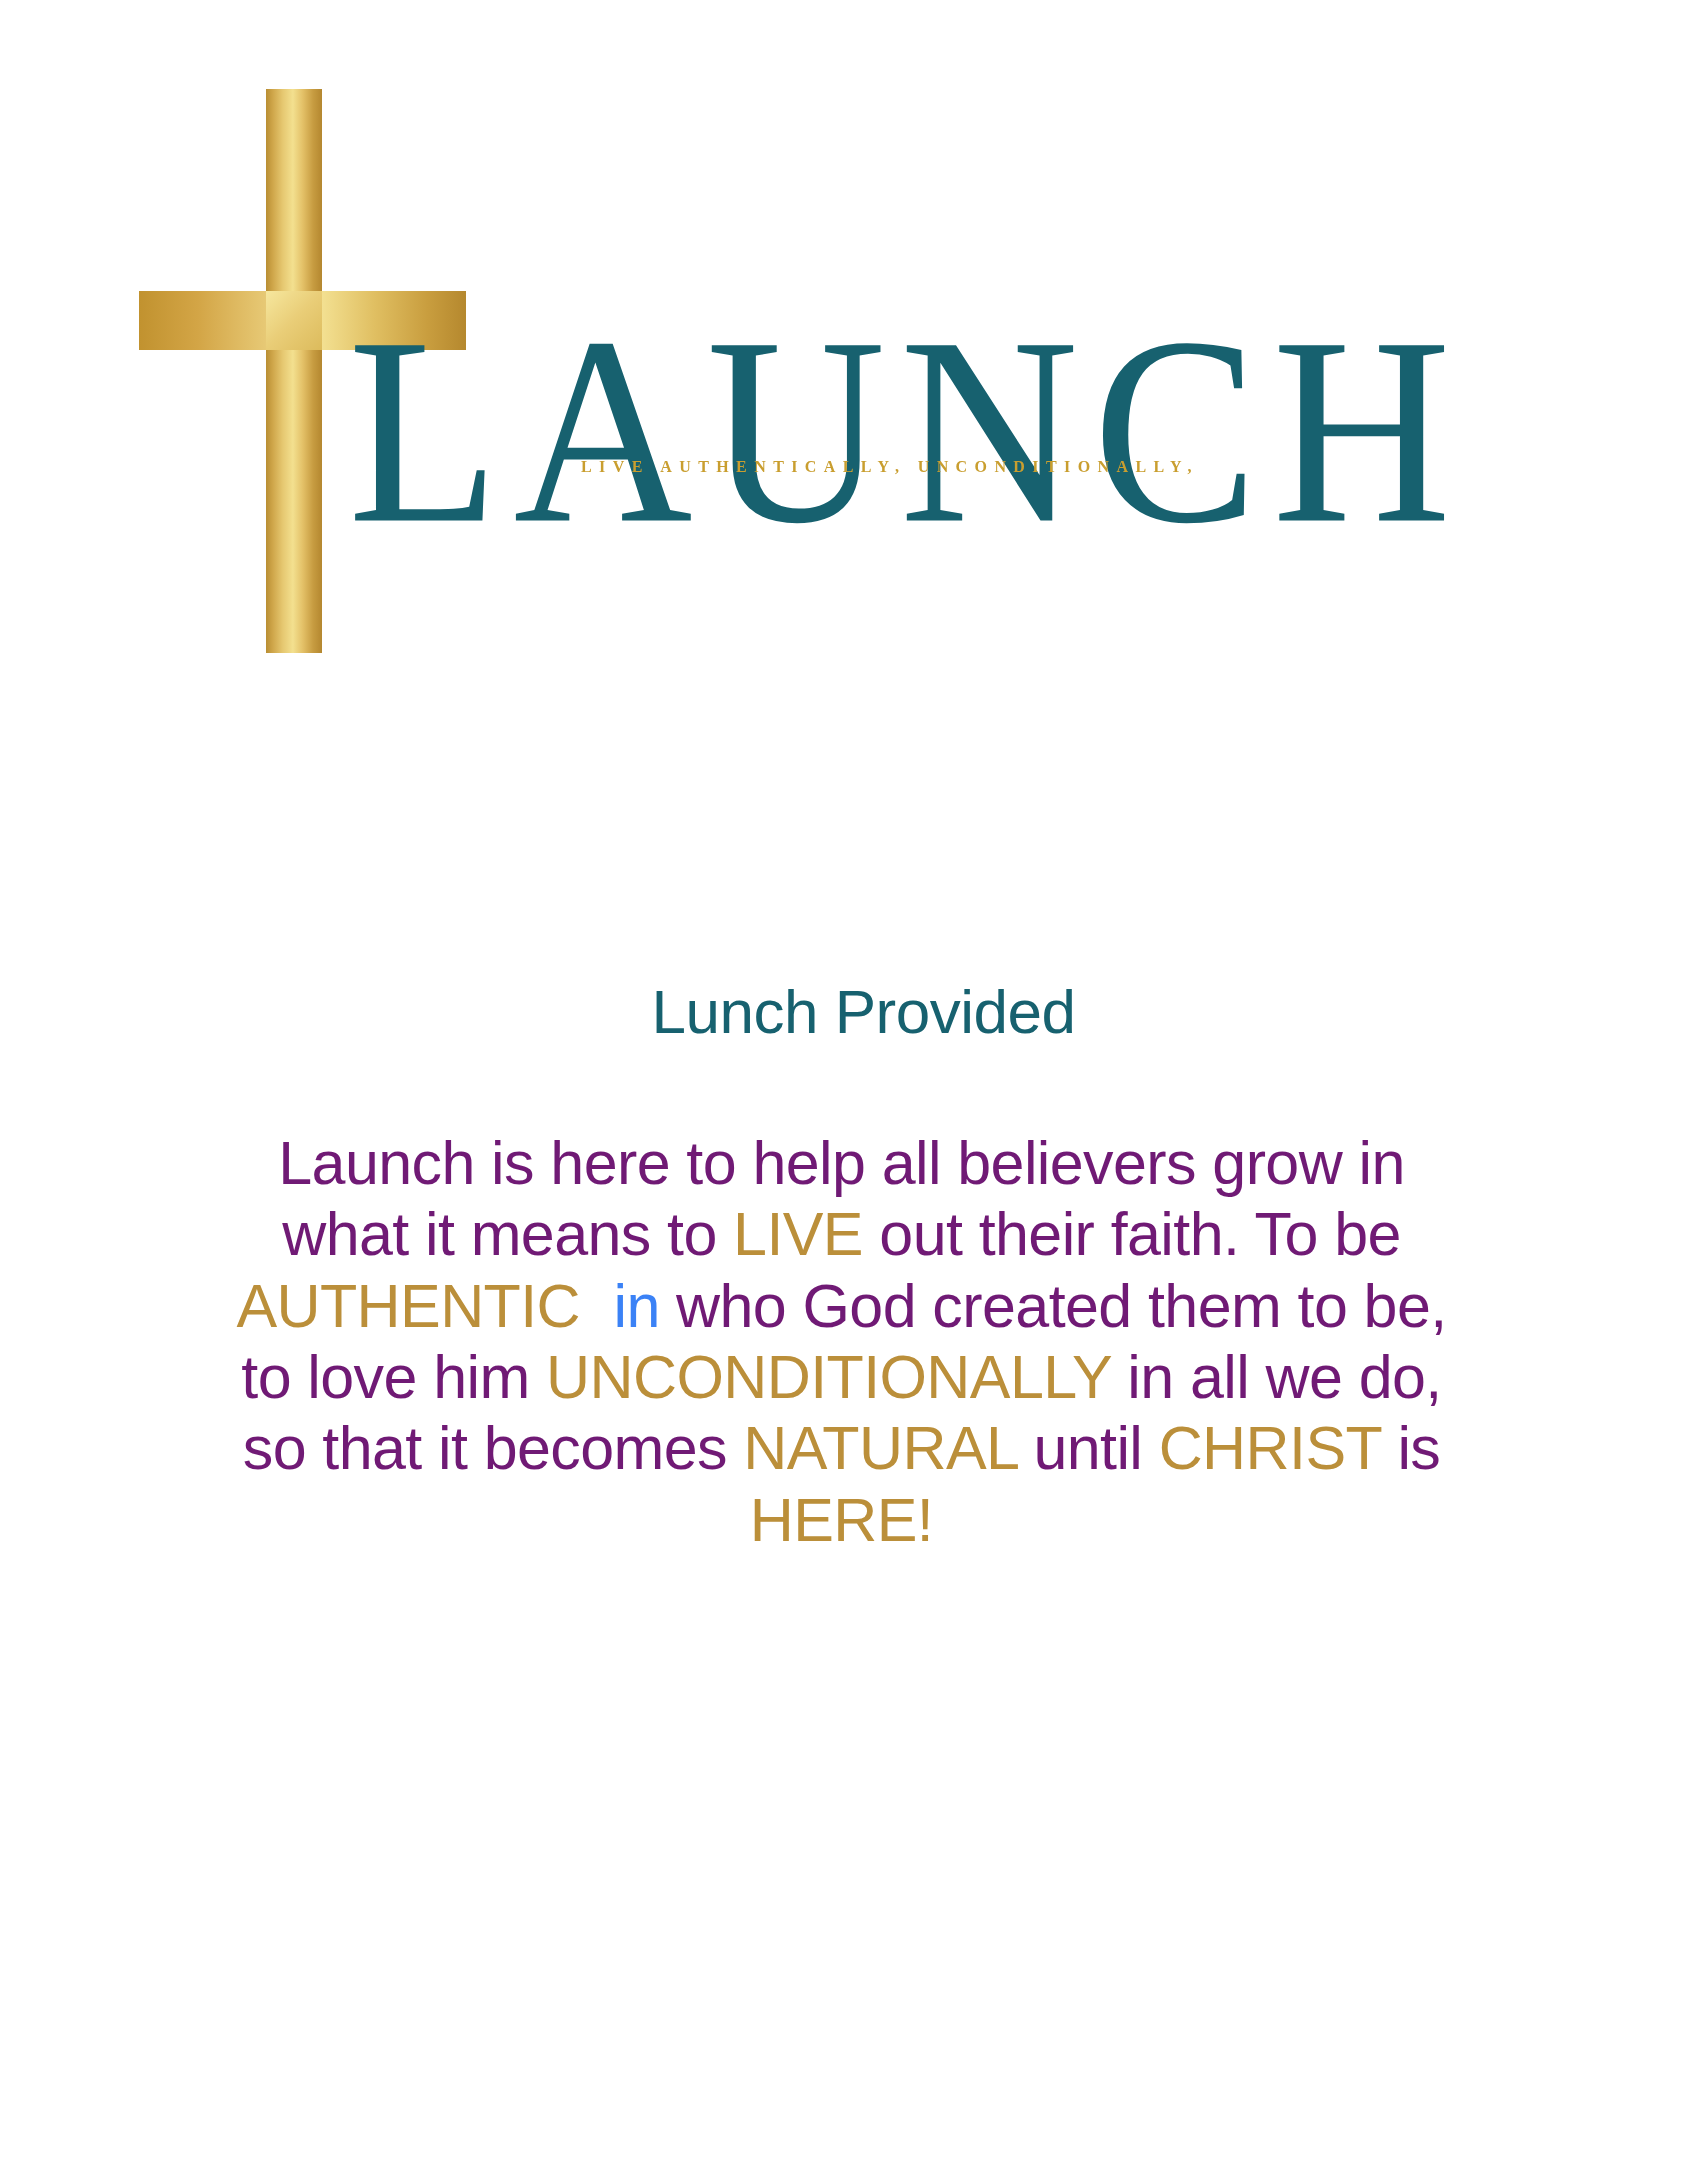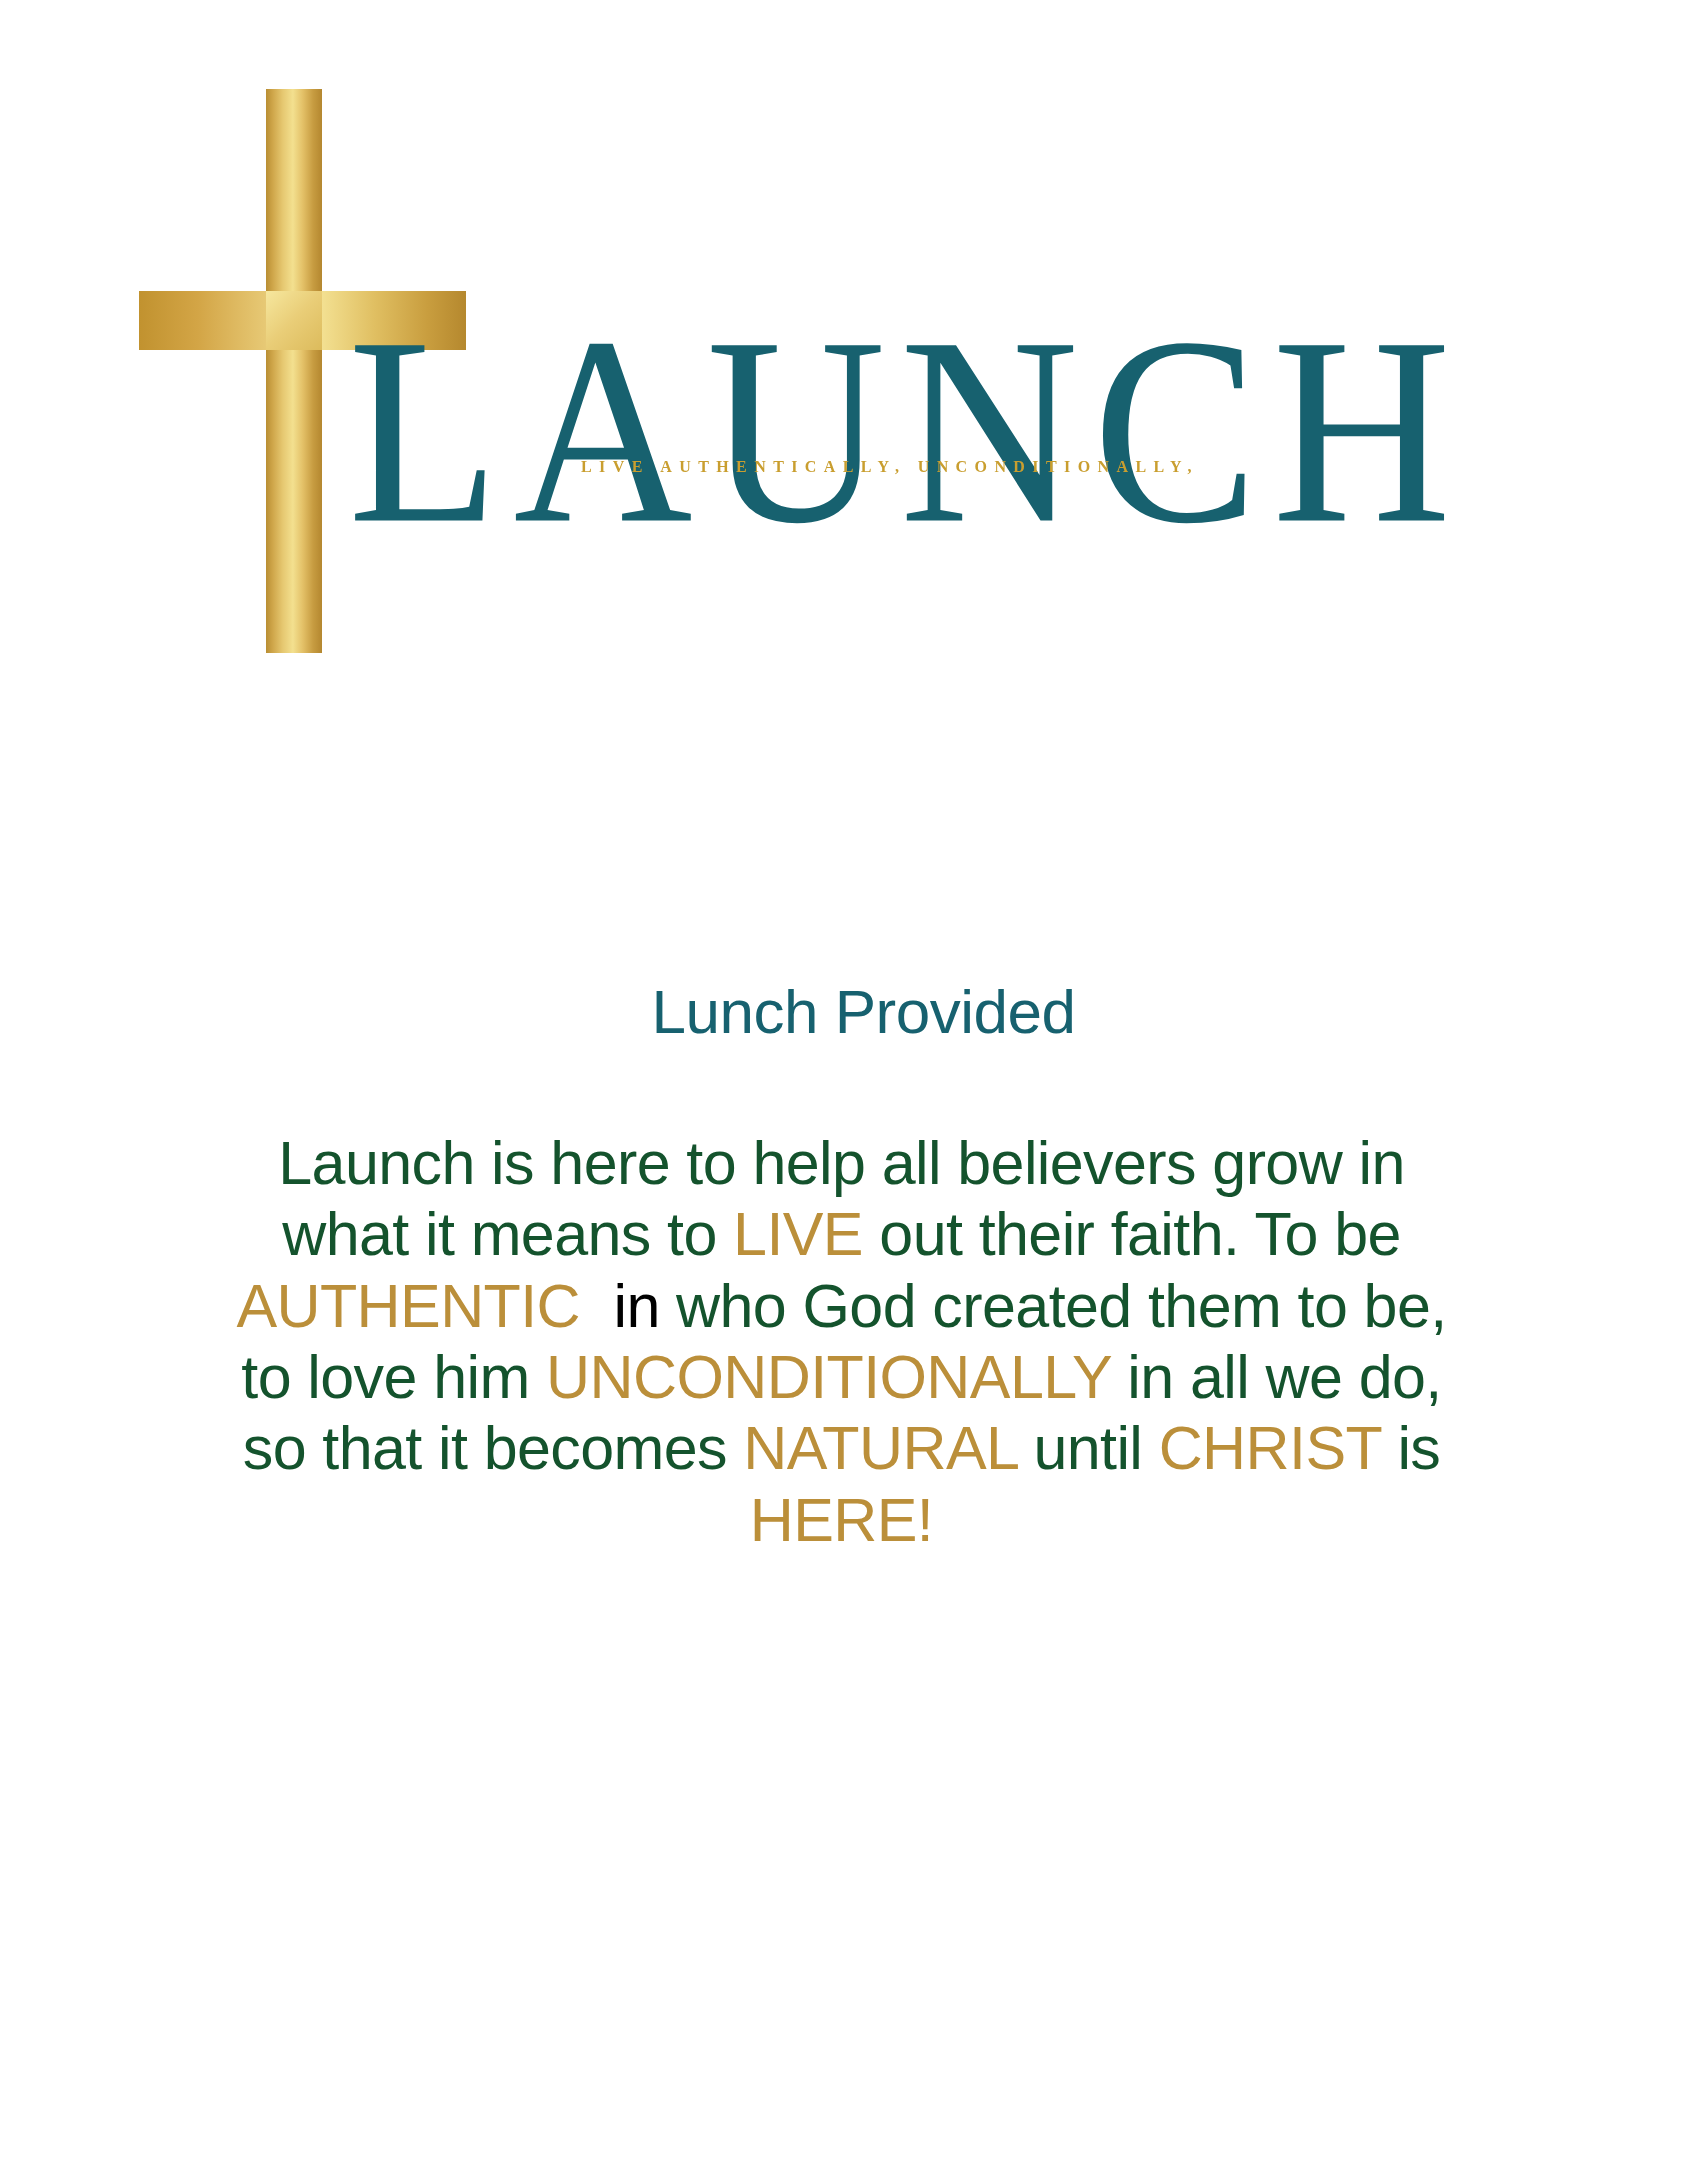--- a/index.html
+++ b/index.html
@@ -122,22 +122,22 @@
   }
   .mission {
     margin: 81px auto 0 auto;
     width: 1228px;
     font-size: 61px;
     line-height: 1.17;
     color: #17616f;
     letter-spacing: -0.6px;
   }
   .gold   { color: #bb8f3a; }
-  .teal   { color: #14532d; text-align: center; }
-  .dark   { color: #000000; margin-left: 17px; }
+  .teal   { color: #701a75; text-align: center; }
+  .dark   { color: #3b82f6; margin-left: 17px; }
 </style>
 </head>
 <body>
 
 <div class="logo-block">
 
   <div class="cross">
     <div class="cross-vert"></div>
     <div class="cross-horz"></div>
     <div class="cross-sheen"></div>

